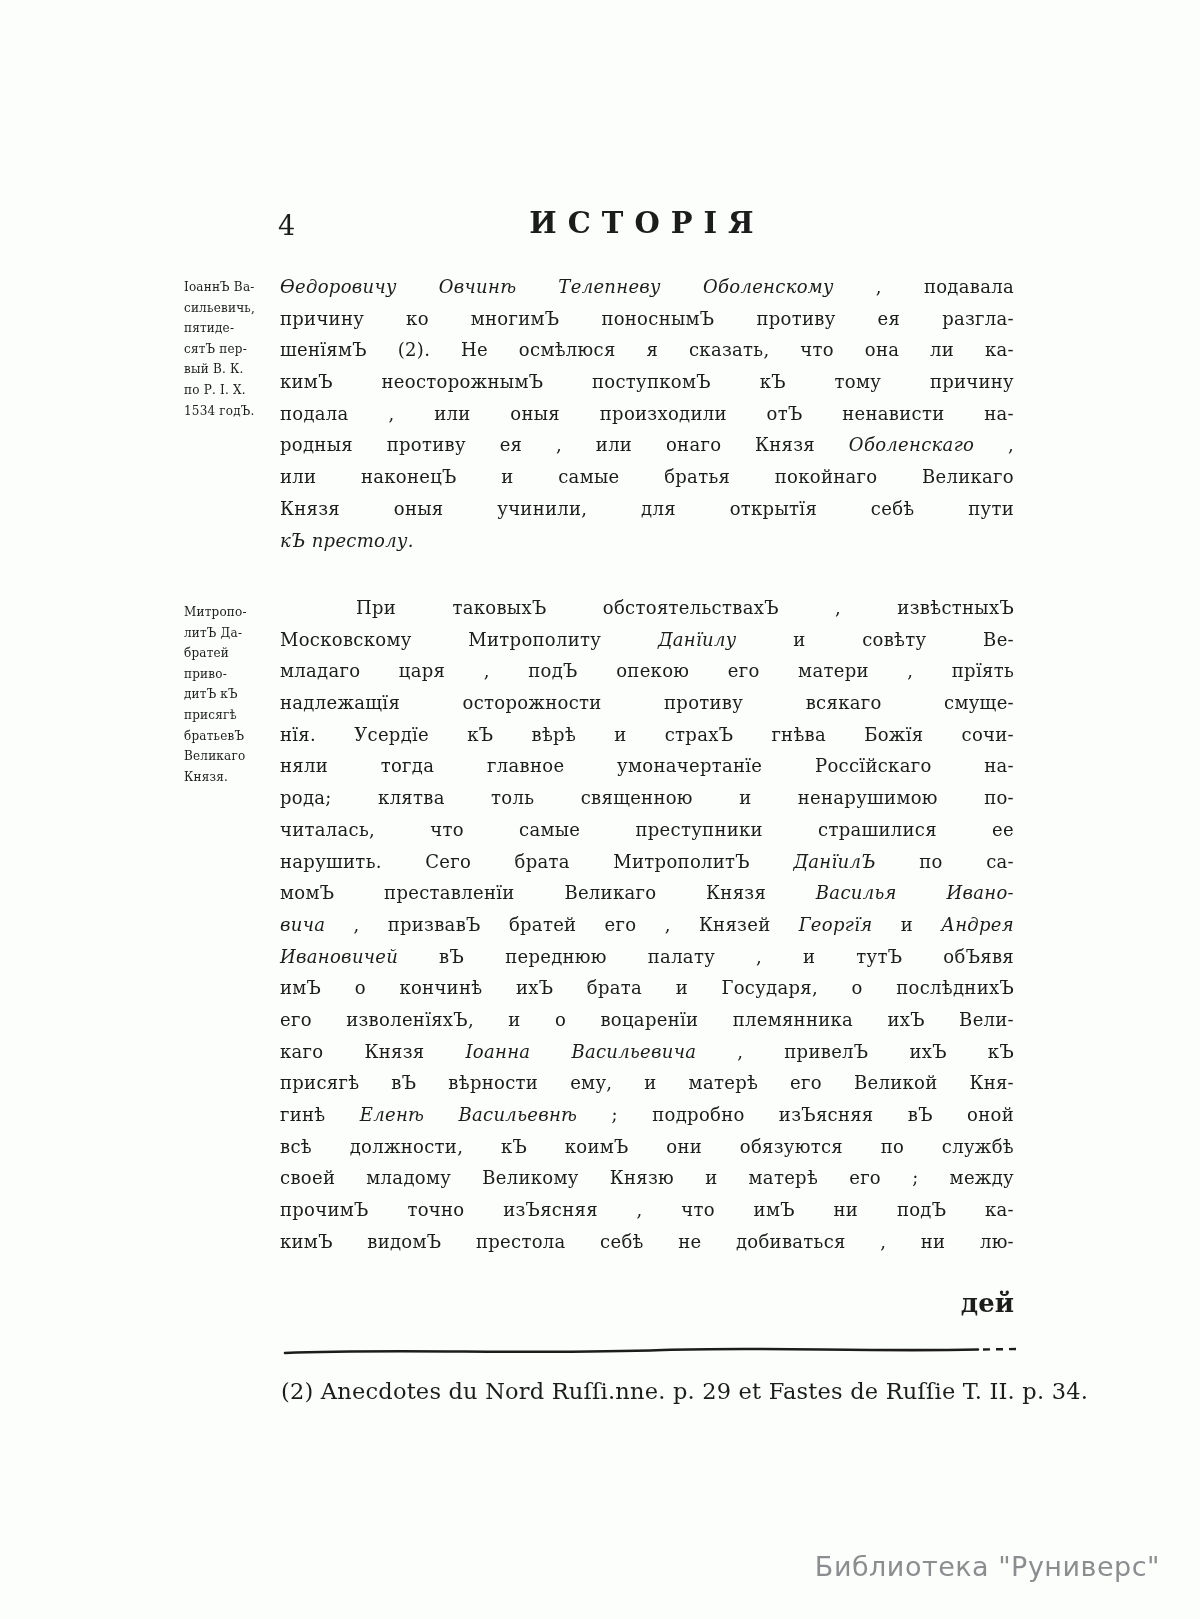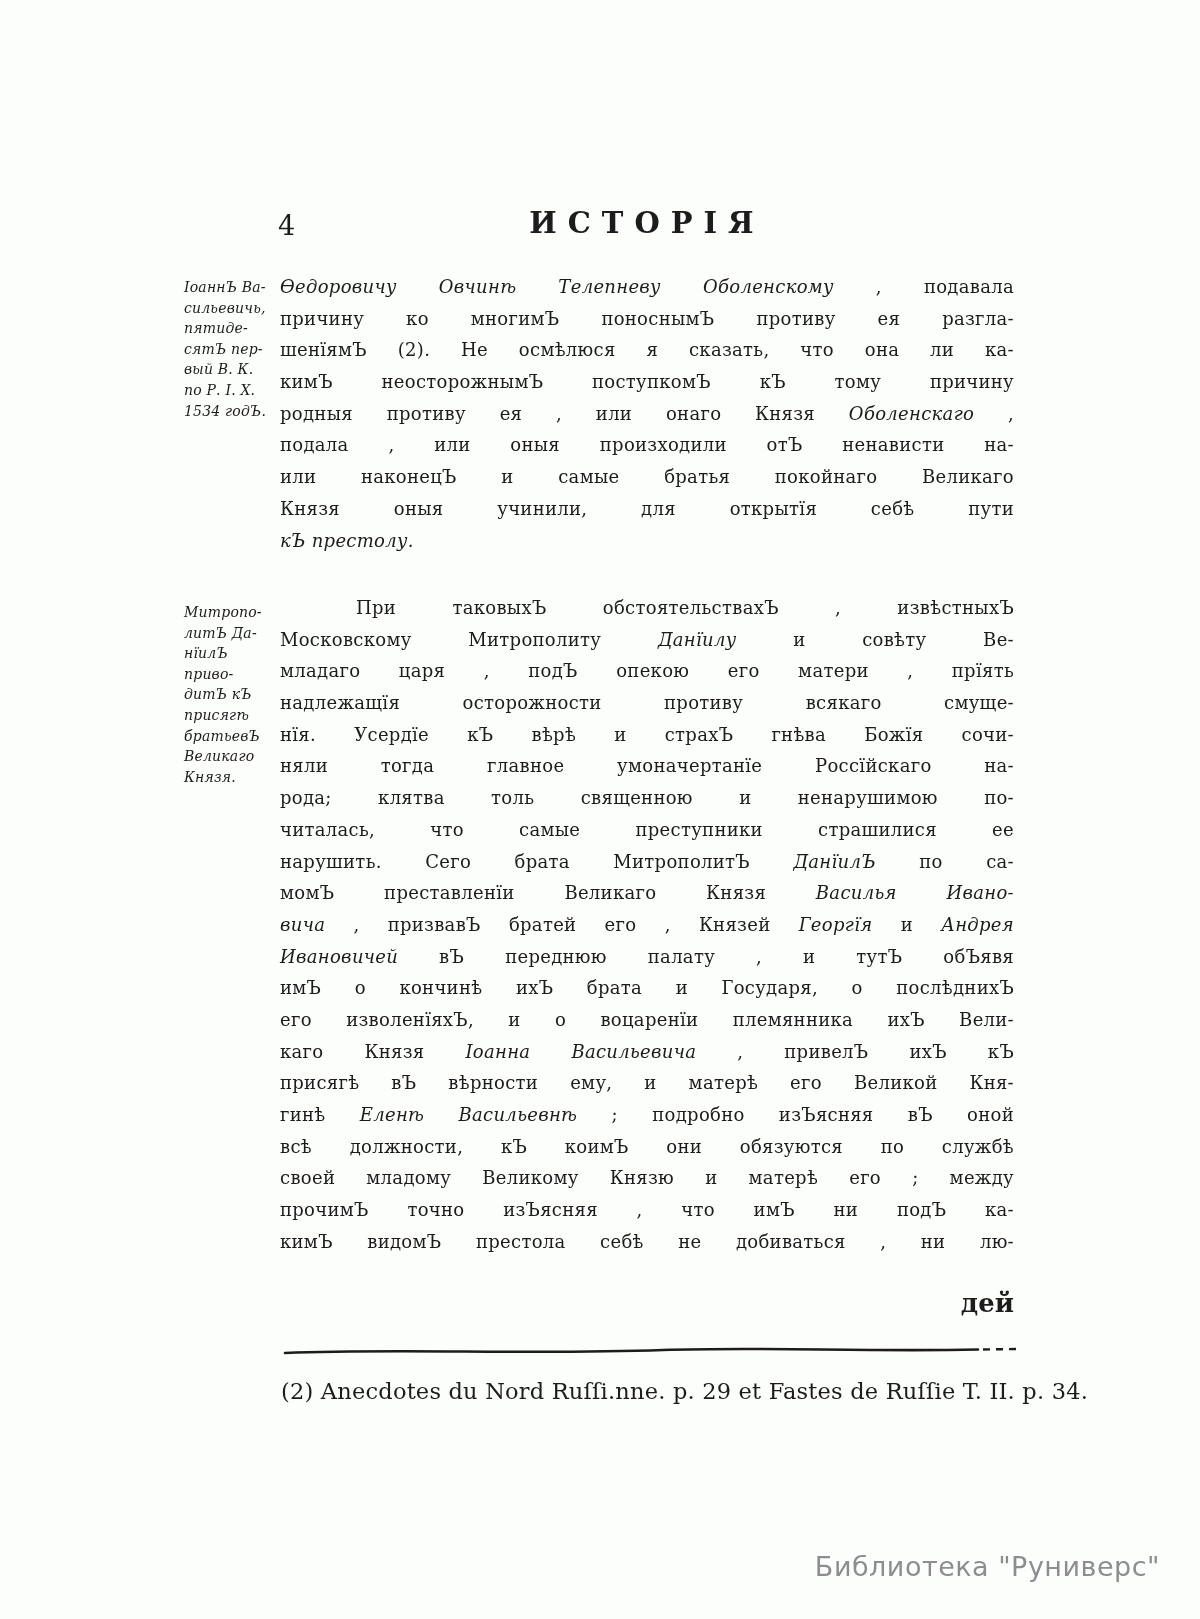--- a/index.html
+++ b/index.html
@@ -16,23 +16,22 @@
     font-size:27px;
   }
   .header{
     position:absolute;left:280px;top:206px;width:734px;
     text-align:center;
     font-size:29px;font-weight:bold;
     letter-spacing:11px;
   }
   .margin-note{
     position:absolute;width:102px;
-    font-size:14px;line-height:20.6px;
+    font-size:12px;line-height:20.6px;
     letter-spacing:0.2px;
-    font-style:italic;
   }
   .note1{left:184px;top:277px;}
   .note2{left:184px;top:602px;}
   .mline{white-space:nowrap;}
   .paragraph{
     position:absolute;left:280px;width:734px;
     font-size:18px;
     letter-spacing:0.3px;
   }
   .p1{top:271px;}
@@ -82,36 +81,36 @@
       <div class="mline">пятиде-</div>
       <div class="mline">сятЪ пер-</div>
       <div class="mline">вый В. К.</div>
       <div class="mline">по Р. І. Х.</div>
       <div class="mline">1534 годЪ.</div>
     </aside>
 
   <aside class="margin-note note2">
       <div class="mline">Митропо-</div>
       <div class="mline">литЪ Да-</div>
-      <div class="mline">нїилЪ</div>
+      <div class="mline">братей</div>
       <div class="mline">приво-</div>
       <div class="mline">дитЪ кЪ</div>
       <div class="mline">присягѣ</div>
       <div class="mline">братьевЪ</div>
       <div class="mline">Великаго</div>
       <div class="mline">Князя.</div>
     </aside>
 
   <div class="paragraph p1">
       <div class="line"><span class="it">Ѳедоровичу Овчинѣ Телепневу Оболенскому</span><span> , подавала</span></div>
       <div class="line"><span>причину ко многимЪ поноснымЪ противу ея разгла-</span></div>
       <div class="line"><span>шенїямЪ (2).  Не осмѣлюся я сказать, что она ли ка-</span></div>
       <div class="line"><span>кимЪ неосторожнымЪ поступкомЪ кЪ тому причину</span></div>
+      <div class="line"><span>подала , или оныя произходили отЪ ненависти на-</span></div>
       <div class="line"><span>родныя противу ея , или онаго Князя </span><span class="it">Оболенскаго</span><span> ,</span></div>
-      <div class="line"><span>подала , или оныя произходили отЪ ненависти на-</span></div>
       <div class="line"><span>или наконецЪ и самые братья покойнаго Великаго</span></div>
       <div class="line"><span>Князя оныя учинили, для открытїя себѣ пути</span></div>
       <div class="line left"><span>кЪ престолу.</span></div>
     </div>
 
   <div class="paragraph p2">
       <div class="line indent"><span>При таковыхЪ обстоятельствахЪ , извѣстныхЪ</span></div>
       <div class="line"><span>Московскому Митрополиту </span><span class="it">Данїилу</span><span> и совѣту Ве-</span></div>
       <div class="line"><span>младаго царя , подЪ опекою его матери , прїять</span></div>
       <div class="line"><span>надлежащїя осторожности противу всякаго смуще-</span></div>

